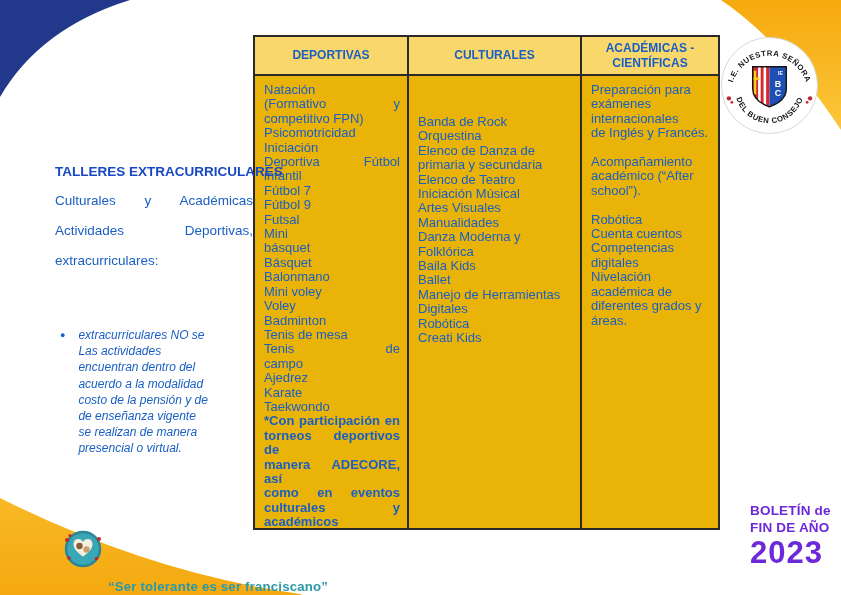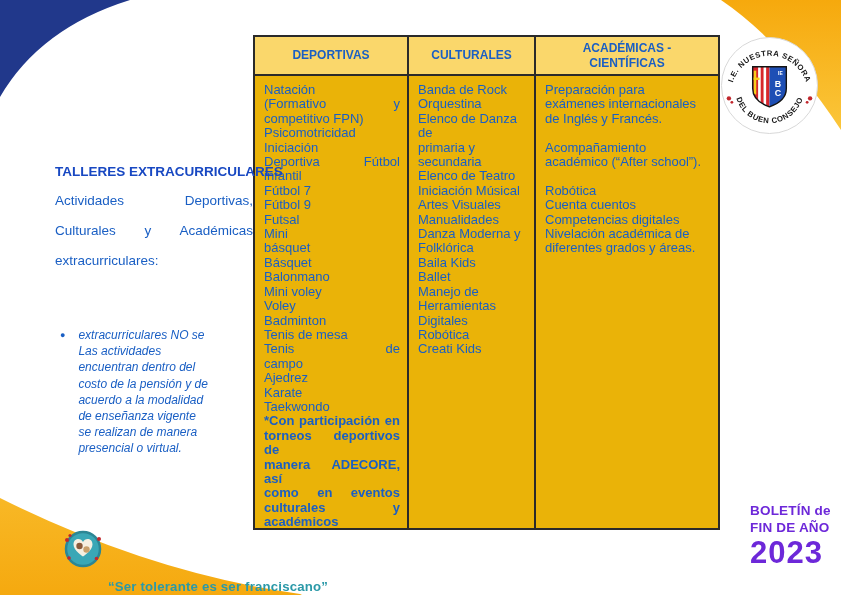--- a/index.html
+++ b/index.html
@@ -12,21 +12,21 @@
   .sw-tr{right:0;top:0;z-index:1;}
   .sw-bl{left:0;bottom:0;}
 
   
   .badge{position:absolute;left:720px;top:36px;width:99px;height:99px;z-index:2;}
 
   
   .table-wrap{position:absolute;left:253px;top:35px;width:467px;height:495px;display:flex;
               border:2px solid #2a2a2a;box-sizing:border-box;background:#eab308;z-index:3;}
   .col{box-sizing:border-box;display:flex;flex-direction:column;}
-  .col-1{width:152px;} .col-2{width:127px;} .col-3{flex:1;}
+  .col-1{width:152px;} .col-2{width:173px;gap:32px;} .col-3{flex:1;}
   .col + .col{border-left:2px solid #2a2a2a;}
   .col-header{height:37px;flex:none;background:#FAD76B;border-bottom:2px solid #2a2a2a;
               display:flex;align-items:center;justify-content:center;text-align:center;
               font-weight:bold;font-size:12px;line-height:1.25;color:#1A5FC4;padding:0 8px;}
   .col-body{flex:1;padding:7px 7px 0 9px;font-size:13px;line-height:14.4px;color:#1A5FC4;overflow:hidden;}
   .ln{min-height:14.4px;}
   .ln.j{text-align:justify;text-align-last:justify;}
   .ln.b{font-weight:bold;}
 
   
@@ -109,32 +109,32 @@
         <text x="11" y="-11" font-size="5" font-weight="bold" fill="#ffffff" text-anchor="middle" font-family="Liberation Sans, sans-serif">IE</text>
         <text x="8.5" y="2" font-size="9" font-weight="bold" fill="#ffffff" text-anchor="middle" font-family="Liberation Sans, sans-serif">B</text>
         <text x="8.5" y="11" font-size="9" font-weight="bold" fill="#ffffff" text-anchor="middle" font-family="Liberation Sans, sans-serif">C</text>
       </g>
       <path d="M-17,-19 H17 V3 Q17,15.5 0,21.5 Q-17,15.5 -17,3 Z" fill="none" stroke="#141414" stroke-width="1.4"></path>
     </g>
   </svg>
 
   <div class="side-title">TALLERES EXTRACURRICULARES</div>
   <div class="intro">
+      <div class="ln j">Culturales y Académicas</div>
       <div class="ln j">Actividades Deportivas,</div>
-      <div class="ln j">Culturales y Académicas</div>
       <div class="ln">extracurriculares:</div>
     </div>
   <div class="bullet">
     <span class="dot">●</span>
     <div class="btext">
         <div class="ln">extracurriculares NO se</div>
         <div class="ln">Las actividades</div>
         <div class="ln">encuentran dentro del</div>
+        <div class="ln">acuerdo a la modalidad</div>
         <div class="ln">costo de la pensión y de</div>
-        <div class="ln">acuerdo a la modalidad</div>
         <div class="ln">de enseñanza vigente</div>
         <div class="ln">se realizan de manera</div>
         <div class="ln">presencial o virtual.</div>
       </div>
   </div>
 
   <div class="table-wrap">
     <div class="col col-1">
       <div class="col-header">DEPORTIVAS</div>
       <div class="col-body">

